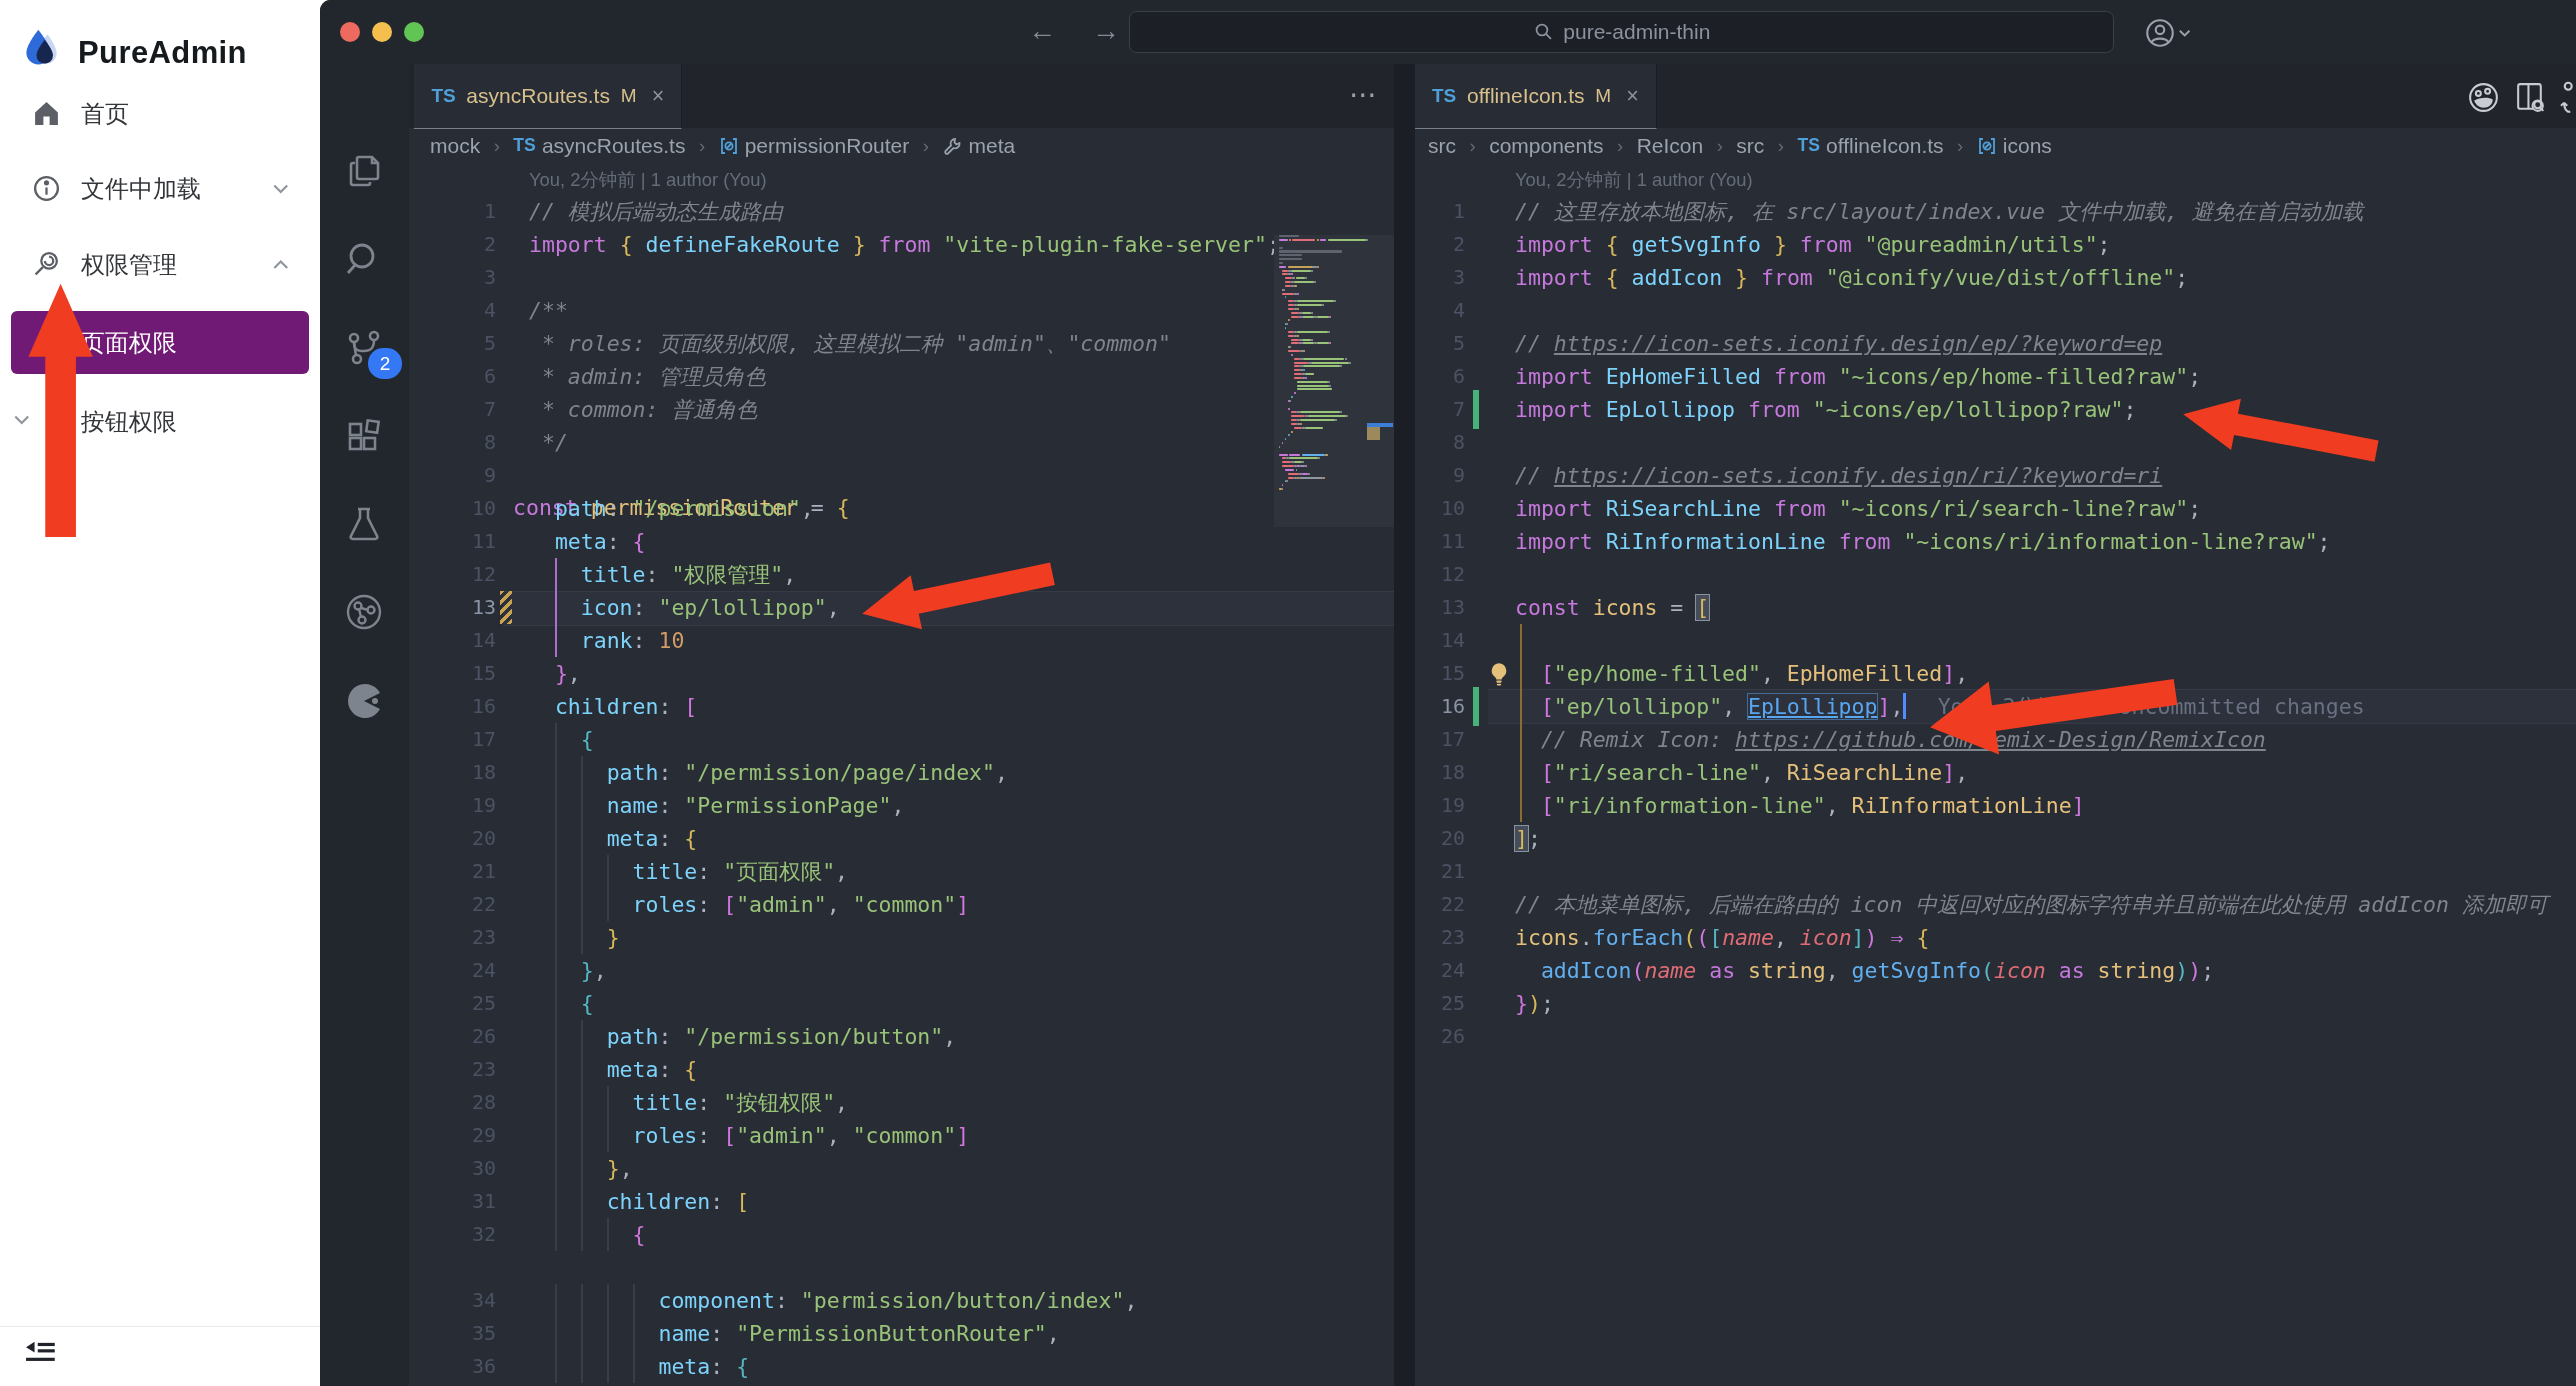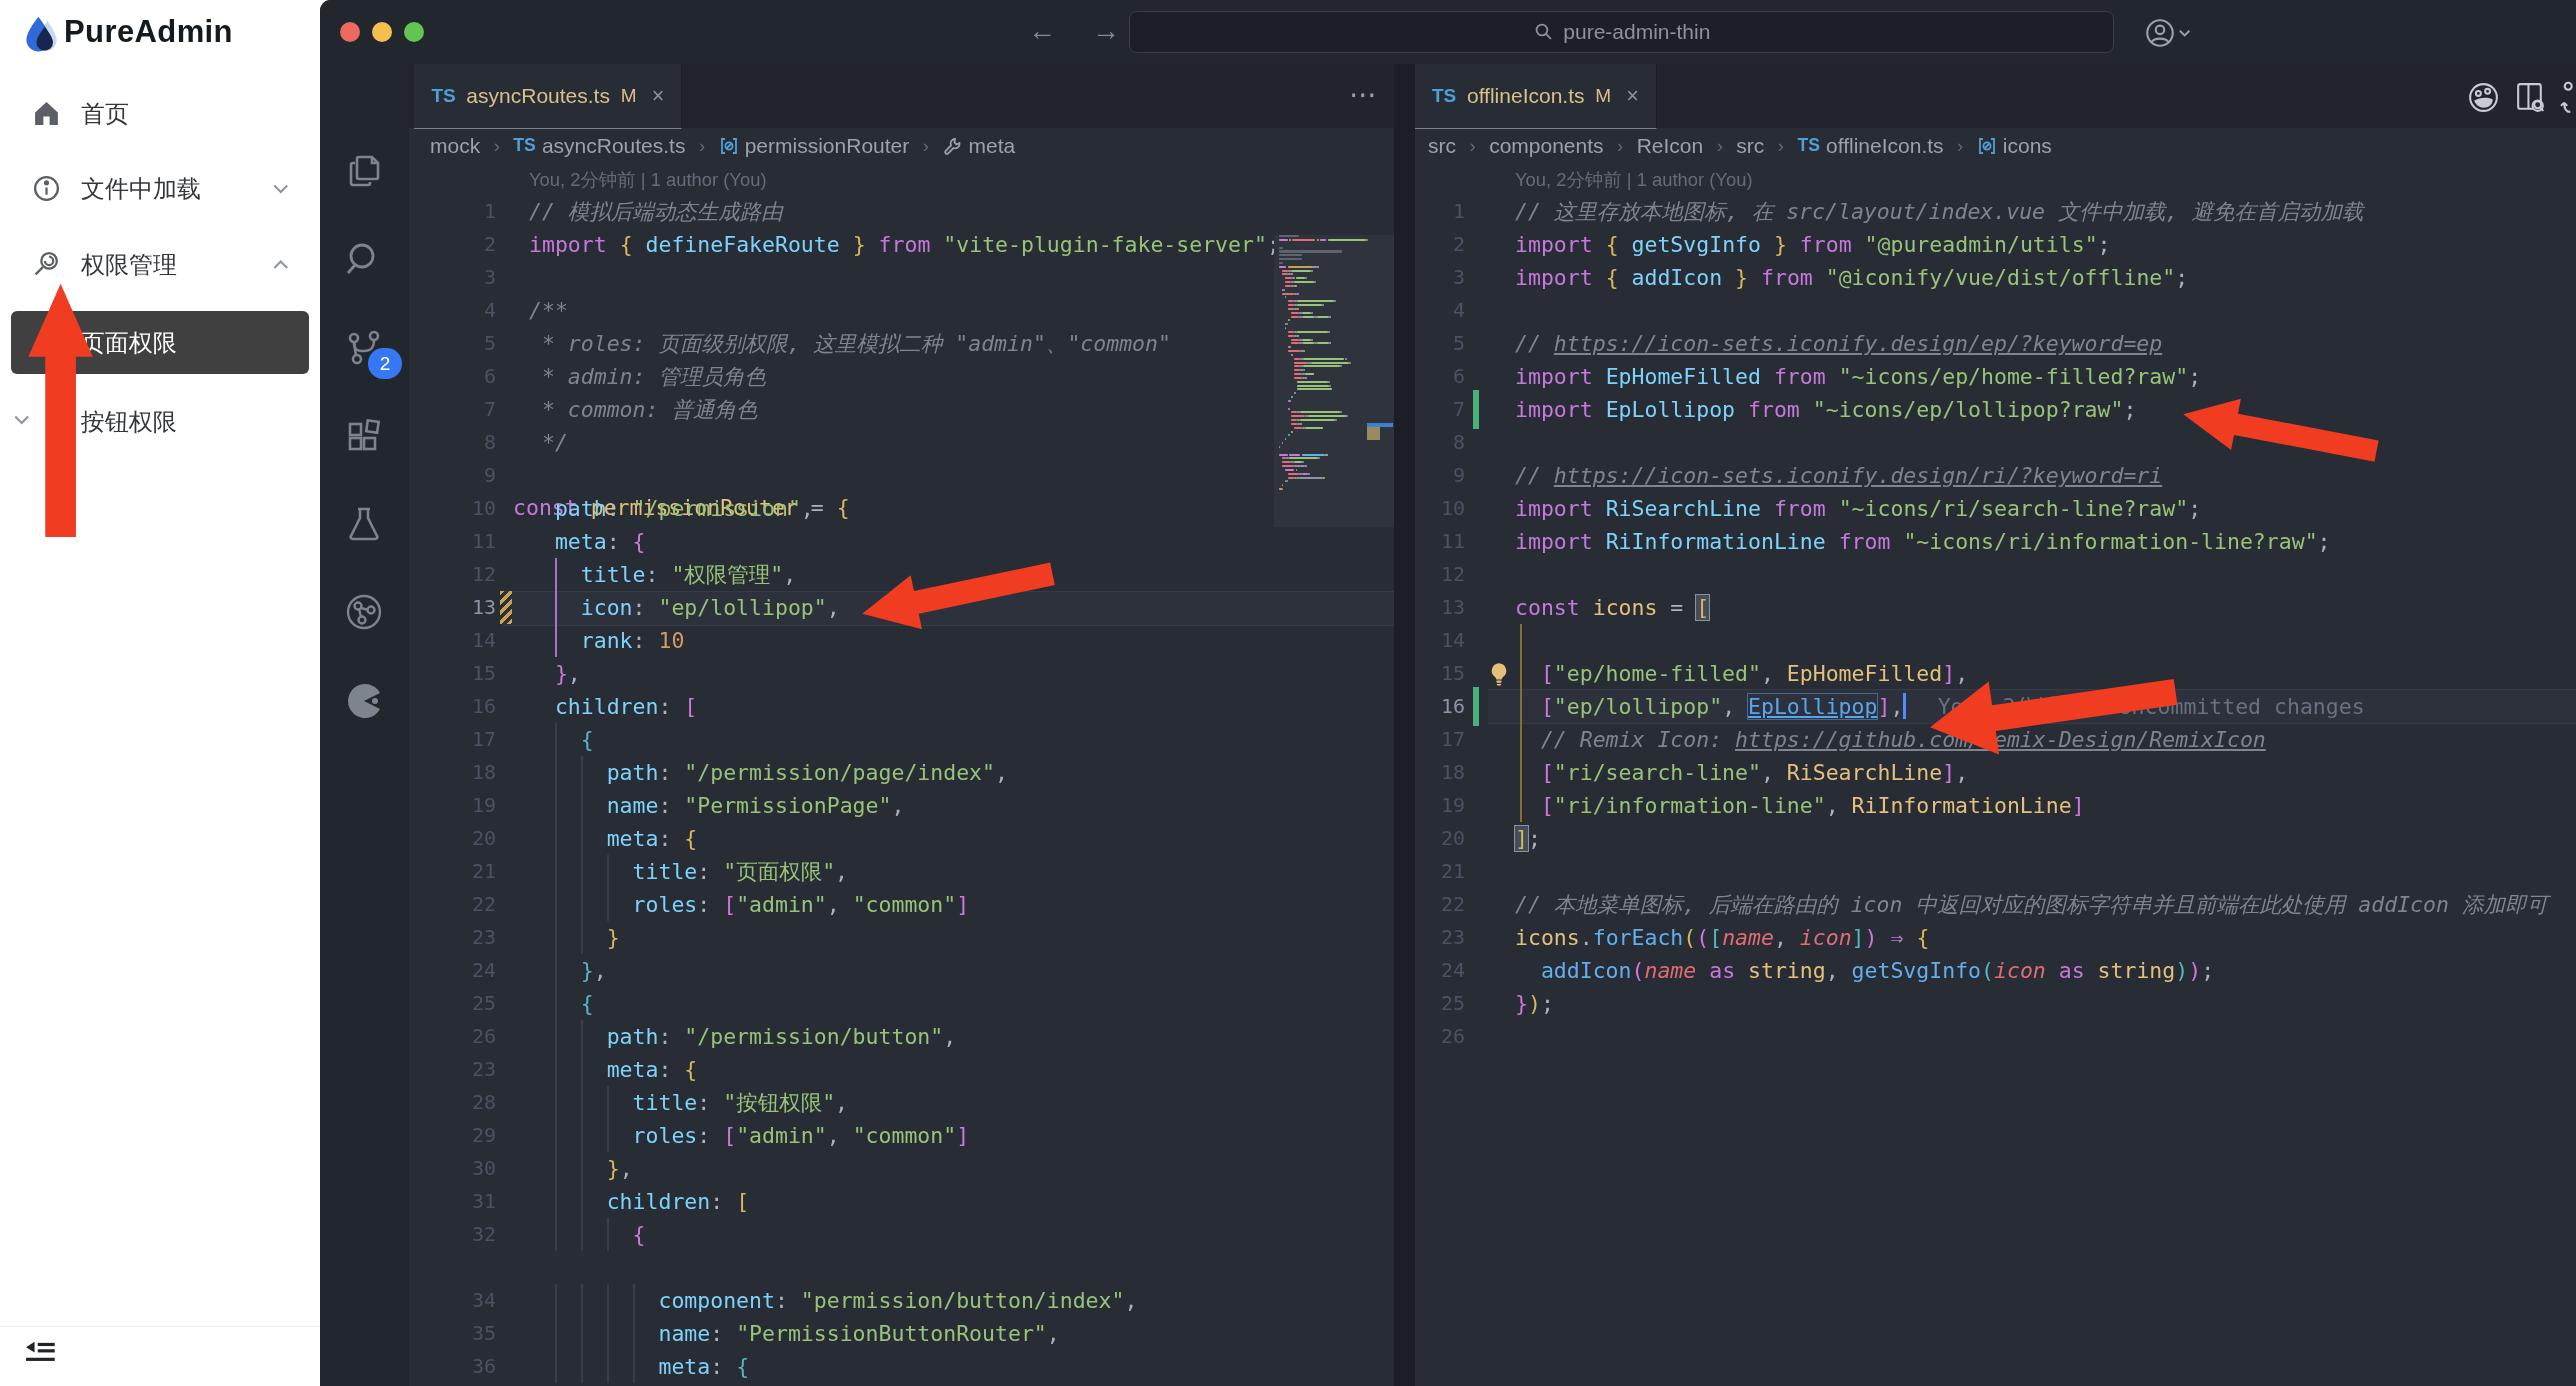--- a/index.html
+++ b/index.html
@@ -1,27 +1,27 @@
 <!DOCTYPE html>
 <html style="font-size:12.3px"><head>
 <meta charset="utf-8">
 <style>
   html,body{margin:0;padding:0;background:#fff;}
   #root{position:relative;width:2576px;height:1387px;overflow:hidden;font-family:"Liberation Sans","DejaVu Sans",sans-serif;background:#fff;}
   
   #sidebar{position:absolute;left:0;top:0;width:320px;height:1387px;background:#fff;z-index:2;}
-  .logo-row{position:absolute;left:20px;top:14px;height:57px;display:flex;align-items:flex-start;}
+  .logo-row{position:absolute;left:20px;top:14px;height:57px;display:flex;align-items:flex-end;gap:14px;}
   .logo-row .brand{font-size:31px;font-weight:bold;color:#151a1e;letter-spacing:0.4px;}
   .menu-item{position:absolute;left:0;width:320px;height:55px;display:flex;align-items:center;cursor:pointer;}
   .menu-item .mi-icon{position:absolute;left:31px;width:31px;height:31px;}
   .menu-item .mi-label{position:absolute;left:81px;font-size:24px;color:#33363a;}
   .menu-item .mi-chevron{position:absolute;left:270px;width:21.5px;height:21.5px;}
   .sub-item{position:absolute;left:10.7px;width:298px;height:63px;border-radius:6.1px;display:flex;align-items:center;cursor:pointer;}
   .sub-item .mi-label{position:absolute;left:70px;font-size:24px;color:#33363a;}
-  .sub-item.active{background:#404040;}
+  .sub-item.active{background:#701a75;}
   .sub-item.active .mi-label{color:#fff;}
   #sb-divider{position:absolute;left:0;right:0;top:1326px;height:0.8px;background:#e8ebf0;}
   #collapse-btn{position:absolute;left:24.5px;top:1338px;width:34px;height:34px;cursor:pointer;}
   
   #vscode{position:absolute;left:320px;top:0;width:2256px;height:1387px;background:#22262d;border-radius:10.7px 0 0 0;overflow:hidden;}
   #titlebar{position:absolute;left:0;top:0;right:0;height:64px;background:#22262d;border-bottom:0.8px solid #1a1d22;}
   .tl{position:absolute;top:21.5px;width:20px;height:20px;border-radius:50%;}
   .nav-arrow{position:absolute;top:15.3px;font-size:28px;color:#848b96;width:34px;text-align:center;}
   #cmd-center{position:absolute;left:809px;top:10.7px;width:983px;height:40px;background:#1c2026;border:0.8px solid #3a3f48;border-radius:7.7px;display:flex;align-items:center;justify-content:center;gap:9.2px;color:#8b919d;font-size:21px;}
   #account-btn{position:absolute;left:1823px;top:14px;width:61px;height:37px;display:flex;align-items:center;color:#9aa1ac;}

